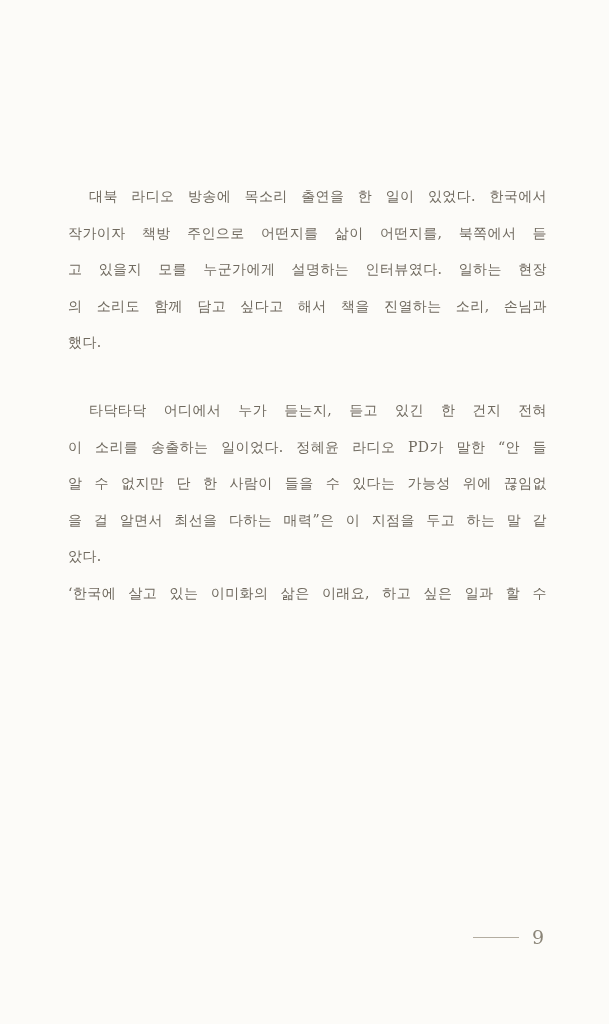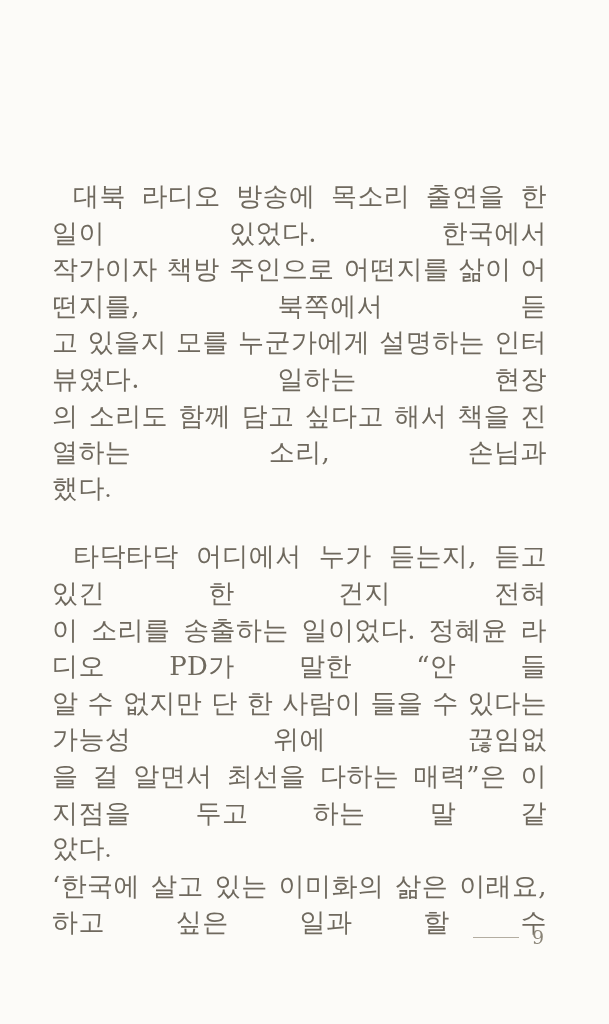--- a/index.html
+++ b/index.html
@@ -14,28 +14,29 @@
   }
   .page-body {
     position: absolute;
     top: 178px;
     left: 52px;
     right: 62px;
   }
   .para { margin: 0; }
   .para:first-child { margin-bottom: 31px; }
   .line {
-    font-size: 26px;
+    font-size: 14px;
     line-height: 36.6px;
     letter-spacing: 0.4px;
     text-align: justify;
     text-align-last: justify;
     white-space: normal;
+    margin-left: 16px;
   }
-  .line.last { text-align-last: left; font-family: Liberation Serif, serif; }
+  .line.last { text-align-last: left; }
   .line.first { text-indent: 21px; }
   .footer {
     position: absolute;
     right: 65px;
     bottom: 76px;
     display: flex;
     align-items: center;
     gap: 13px;
   }
   .footer-rule {

